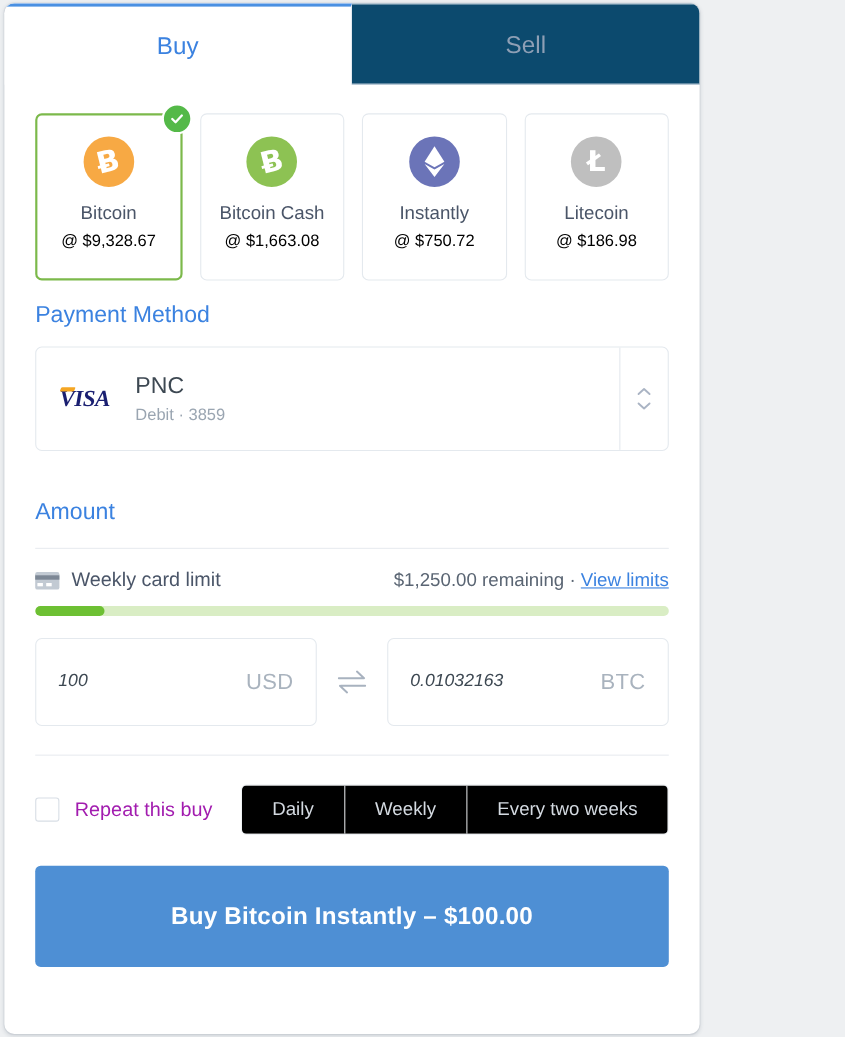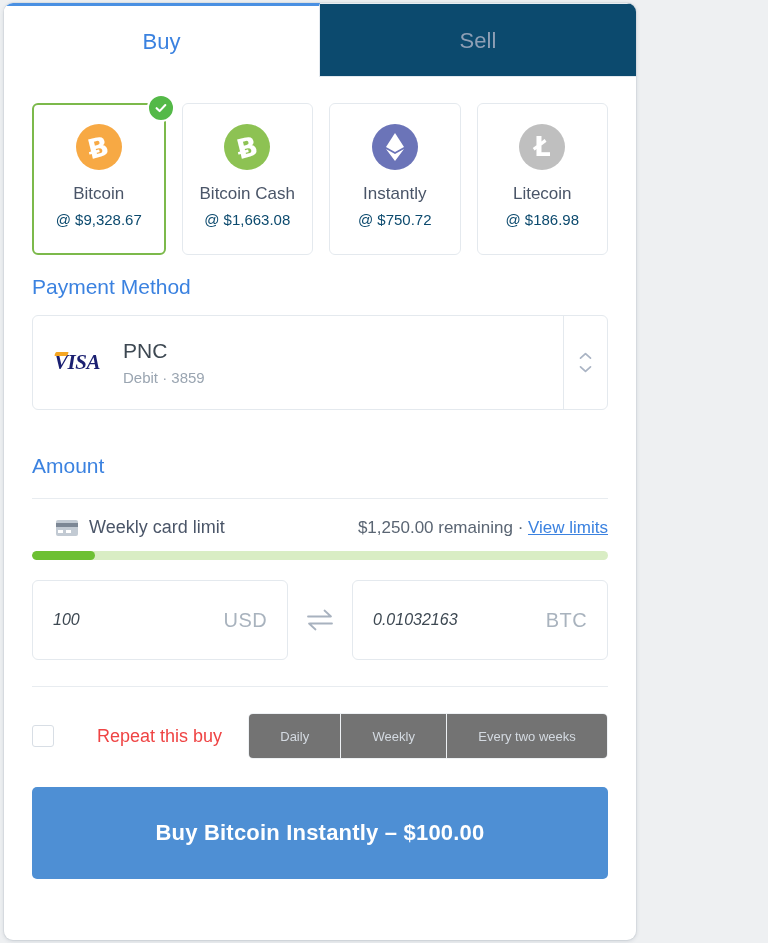--- a/index.html
+++ b/index.html
@@ -126,21 +126,21 @@
   .coin-glyph.upright { transform: none; font-size: 26px; }
 
   .coin-name {
     margin-top: 14px;
     font-size: 17px;
     color: #4a5568;
   }
   .coin-price {
     margin-top: 7px;
     font-size: 15px;
-    color: #0c4a6e;
+    color: #000000;
   }
 
   
   .section-title {
     color: #3b82e0;
     font-size: 21px;
     font-weight: normal;
   }
   .sec-payment { margin-top: 20px; }
   .sec-amount  { margin-top: 44px; }
@@ -218,21 +218,20 @@
   .limit-row {
     display: flex;
     align-items: center;
     justify-content: space-between;
     margin-top: 18px;
   }
   .limit-left {
     display: flex;
     align-items: center;
     gap: 11px;
-    margin-left: 24px;
   }
   .card-icon {
     width: 22px;
     height: 16px;
     border-radius: 2px;
     background: #c2cad3;
     position: relative;
   }
   .card-icon::before {
     content: "";
@@ -327,42 +326,41 @@
     width: 22px;
     height: 22px;
     border: 1px solid #d8dee5;
     border-radius: 3px;
     background: #fff;
     cursor: pointer;
     flex: 0 0 22px;
   }
   .repeat-label {
     font-size: 18px;
-    color: #ef4444;
+    color: #a21caf;
     white-space: nowrap;
-    margin-left: 29px;
   }
   .freq-group {
     margin-left: 12px;
     display: flex;
     border: 1px solid #eef1f4;
     border-radius: 5px;
     overflow: hidden;
     flex: 1 1 auto;
     height: 46px;
   }
   .freq-btn {
     flex: 1 1 auto;
     display: flex;
     align-items: center;
     justify-content: center;
-    font-size: 13px;
+    font-size: 17px;
     color: #d4dae1;
     border-right: 1px solid #eef1f4;
-    background: #737373;
+    background: #000000;
     cursor: default;
     padding: 0 10px;
     white-space: nowrap;
     text-align: right;
   }
   .freq-btn:last-child { border-right: none; }
 
   
   .cta {
     margin-top: 28px;

